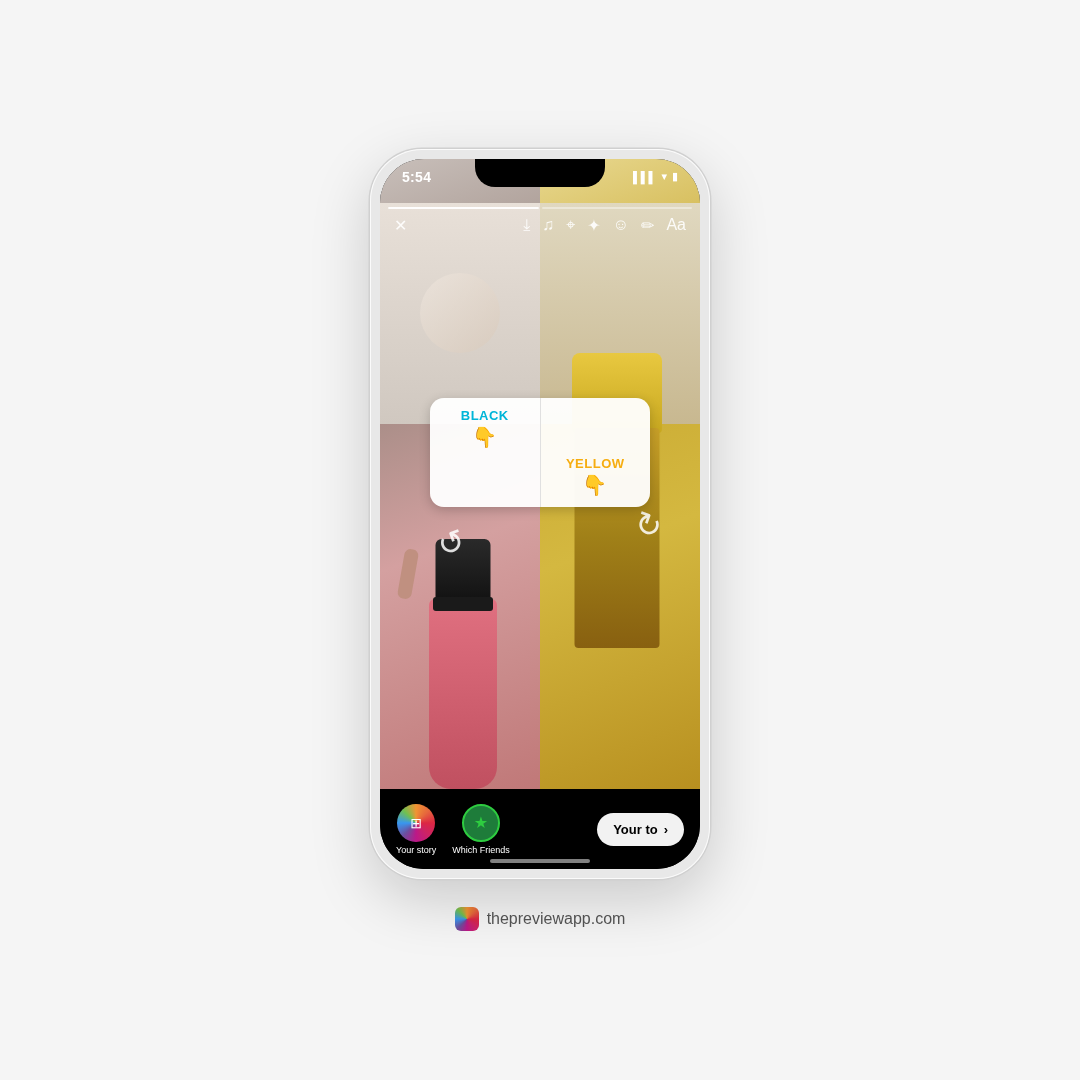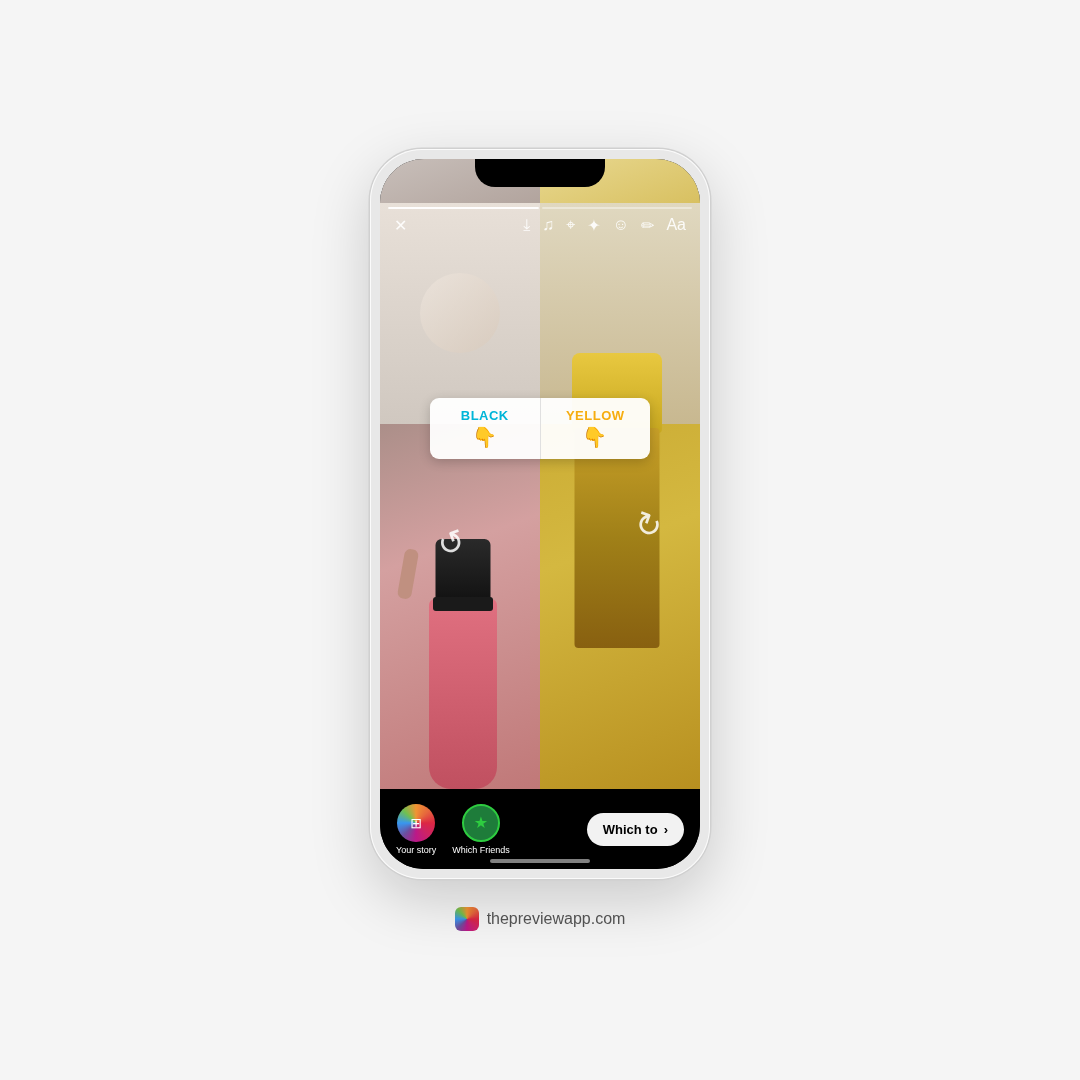--- a/index.html
+++ b/index.html
@@ -193,21 +193,21 @@
       text-align: center;
       padding: 10px 16px;
       border-radius: 14px;
       margin-bottom: 8px;
       line-height: 1.3;
       box-shadow: 0 3px 12px rgba(0,0,0,0.25);
     }
 
     .poll-options {
       background: rgba(255,255,255,0.95);
-      border-radius: 9px;
+      border-radius: 14px;
       display: flex;
       overflow: hidden;
       box-shadow: 0 3px 12px rgba(0,0,0,0.2);
       position: relative;
     }
 
     .poll-divider {
       width: 1px;
       background: #e0e0e0;
       flex-shrink: 0;
@@ -228,20 +228,21 @@
       font-weight: 700;
       letter-spacing: 0.5px;
     }
 
     .poll-option-label.black {
       color: #00b5d8;
     }
 
     .poll-option-label.yellow {
       color: #f6ad10;
+      margin-top: 48px;
     }
 
     .poll-option-emoji {
       font-size: 20px;
     }
 
     
     .bottom-bar {
       position: absolute;
       bottom: 0;
@@ -414,20 +415,28 @@
 </head>
 <body>
 
 <div class="page-wrapper">
 
   <div class="phone">
     <div class="phone-inner">
 
       <div class="notch"></div>
 
+      <div class="status-bar">
+        <span class="status-time">5:54</span>
+        <div class="status-icons">
+          <span>▌▌▌</span>
+          <span>▾</span>
+          <span>▮</span>
+        </div>
+      </div>
 
       <div class="progress-bars">
         <div class="progress-bar">
           <div class="progress-bar-fill" style="width:100%"></div>
         </div>
         <div class="progress-bar">
           <div class="progress-bar-fill" style="width:0%"></div>
         </div>
       </div>
 
@@ -508,21 +517,21 @@
           <div class="story-action-item">
             <div class="action-circle green-circle">
               <span style="font-size:16px;color:#2ecc40;">★</span>
             </div>
             <span class="action-label">Which Friends</span>
           </div>
 
         </div>
 
         <button class="send-to-btn">
-          <span>Which to</span>
+          <span>Your to</span>
           <span>›</span>
         </button>
       </div>
 
       <div class="home-indicator"></div>
 
     </div>
   </div>
 
   <div class="branding">

